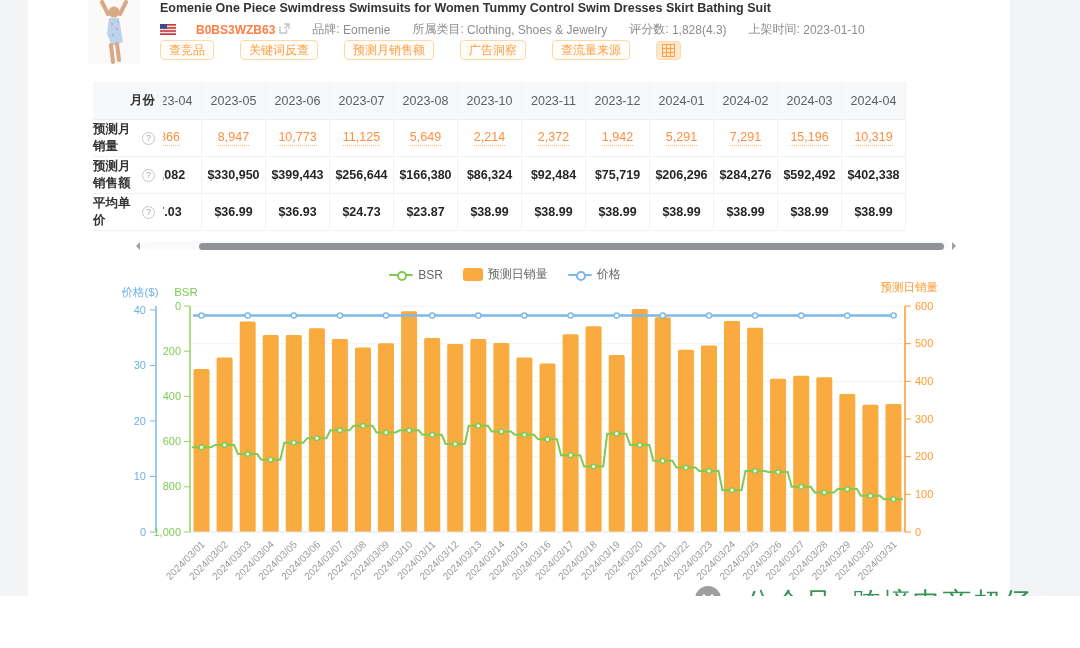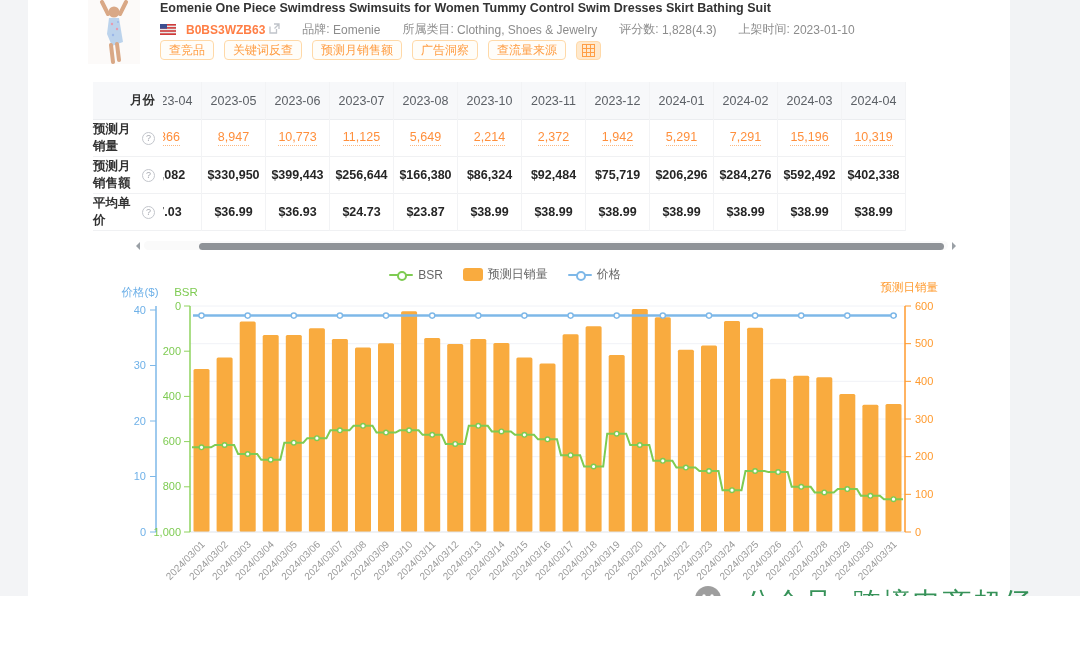--- a/index.html
+++ b/index.html
@@ -9,23 +9,23 @@
   .side-strip.left{left:0;width:28px;}
   .side-strip.right{left:1010px;width:70px;background:#f2f3f5;}
 
   
   .prod-img{position:absolute;left:88px;top:0;width:52px;height:64px;background:#fdfbfa;}
   .prod-title{position:absolute;left:160px;top:1px;width:720px;font-size:12.5px;
               font-weight:700;color:#333;}
   .meta-row{position:absolute;left:160px;top:21px;display:flex;align-items:center;
             font-size:12px;color:#8c8c8c;white-space:nowrap;}
   .meta-row .sep{width:22px;}
-  .asin{color:#ff7e45;font-weight:700;margin-left:10px;}
+  .asin{color:#ff7e45;font-weight:700;margin-left:20px;}
   .link-ic{margin-left:4px;display:inline-block;}
-  .chip-row{position:absolute;left:160px;top:40px;display:flex;gap:10px;align-items:center;}
+  .chip-row{position:absolute;left:160px;top:40px;display:flex;gap:26px;align-items:center;}
   .chip{font-size:12px;color:#ff9e45;border:1px solid #ffd9a8;background:#fffdf9;
         border-radius:4px;padding:2px 8px;line-height:14px;}
   .chip.icon-chip{padding:2px 5px;background:#ffe9cd;display:flex;align-items:center;}
 
   
   .tbl{position:absolute;left:85px;top:82px;width:872px;height:152px;}
   .tbl-scroll{position:absolute;left:78px;top:0;width:794px;height:152px;overflow:hidden;}
   .tbl-inner{position:absolute;left:-25px;top:0;display:flex;}
   .col{width:63px;flex:0 0 63px;border-right:1px solid #f2f3f5;}
   .cell{height:37px;border-bottom:1px solid #f0f1f3;display:flex;align-items:center;

